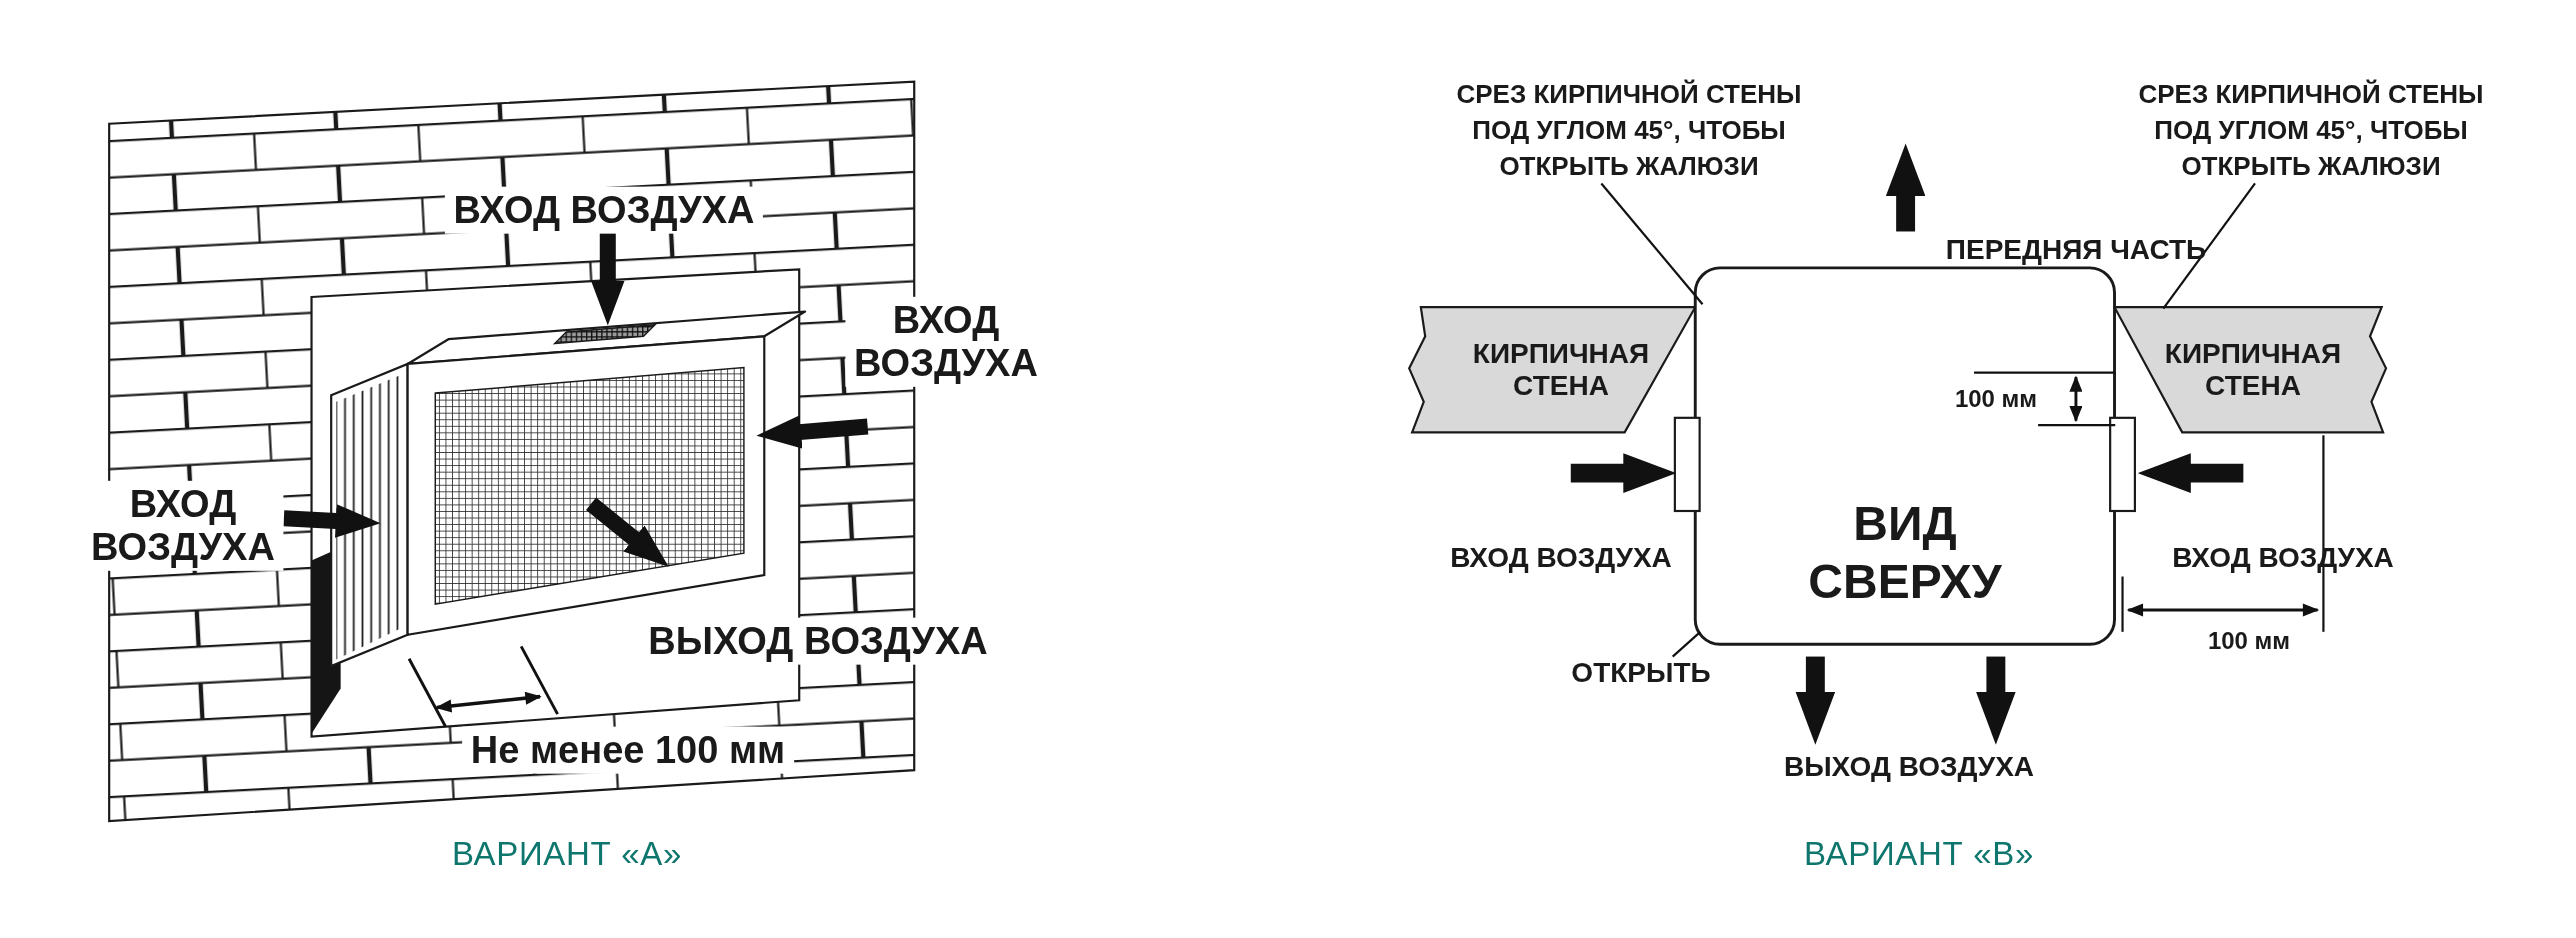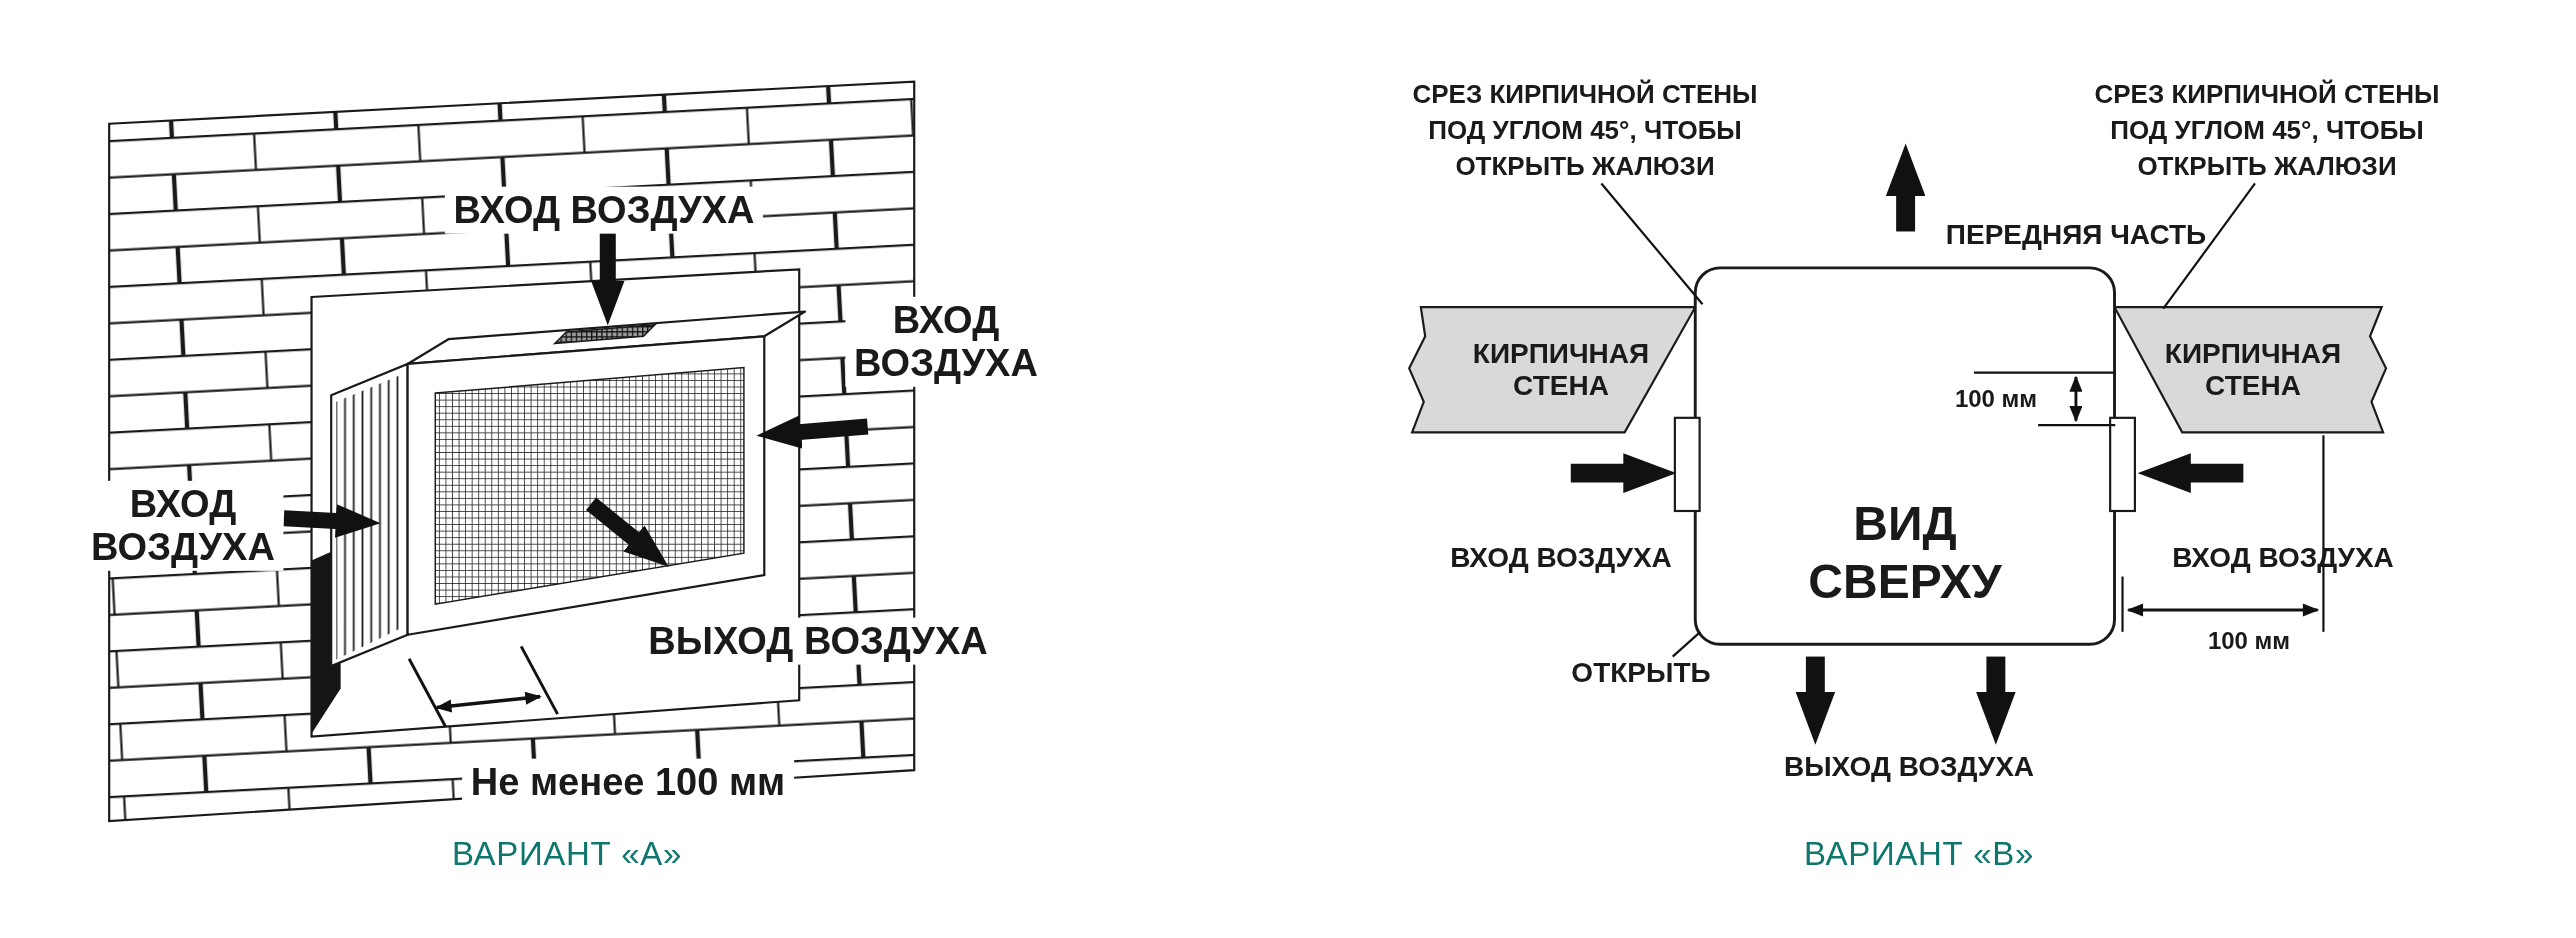--- a/index.html
+++ b/index.html
@@ -17,21 +17,21 @@
     transform:translate(-50%,-50%);
     color:#1a1a1a;
     font-weight:bold;
     text-align:center;
     white-space:nowrap;
     line-height:1.15;
   }
   .lbl span{display:block;}
   .bg{background:#ffffff;padding:1.5px 8.7px;}
   .f52{font-size:38px;}
-  .f36{font-size:26px;line-height:36px;}
+  .f36{font-size:26px;line-height:36px;margin-left:44px;}
   .f38{font-size:28px;}
   .f64{font-size:48px;line-height:58px;}
   .f32{font-size:24px;}
   .caption{font-size:33px;font-weight:400;color:#0f766e;letter-spacing:0.7px;}
 </style>
 </head>
 <body>
 
 <div id="canvas">
 
@@ -137,37 +137,37 @@
     <span>ВОЗДУХА</span>
   </div>
 
   <div class="lbl f52 bg" style="left:183px;top:526px;">
     <span>ВХОД</span>
     <span>ВОЗДУХА</span>
   </div>
 
   <div class="lbl f52 bg" style="left:818px;top:641px;">ВЫХОД ВОЗДУХА</div>
 
-  <div class="lbl f52 bg" style="left:628px;top:750px;margin-top:32px;">Не менее 100 мм</div>
+  <div class="lbl f52 bg" style="left:628px;top:750px;">Не менее 100 мм</div>
 
   <div class="lbl caption" style="left:567px;top:854px;">ВАРИАНТ «А»</div>
 
   <div class="lbl f36" style="left:1585px;top:130px;">
     <span>СРЕЗ КИРПИЧНОЙ СТЕНЫ</span>
     <span>ПОД УГЛОМ 45°, ЧТОБЫ</span>
     <span>ОТКРЫТЬ ЖАЛЮЗИ</span>
   </div>
 
   <div class="lbl f36" style="left:2267px;top:130px;">
     <span>СРЕЗ КИРПИЧНОЙ СТЕНЫ</span>
     <span>ПОД УГЛОМ 45°, ЧТОБЫ</span>
     <span>ОТКРЫТЬ ЖАЛЮЗИ</span>
   </div>
 
-  <div class="lbl f38" style="left:2076px;top:235px;">ПЕРЕДНЯЯ ЧАСТЬ</div>
+  <div class="lbl f38" style="left:2076px;top:250px;">ПЕРЕДНЯЯ ЧАСТЬ</div>
 
   <div class="lbl f38" style="left:1561px;top:370px;">
     <span>КИРПИЧНАЯ</span>
     <span>СТЕНА</span>
   </div>
 
   <div class="lbl f38" style="left:2253px;top:370px;">
     <span>КИРПИЧНАЯ</span>
     <span>СТЕНА</span>
   </div>

